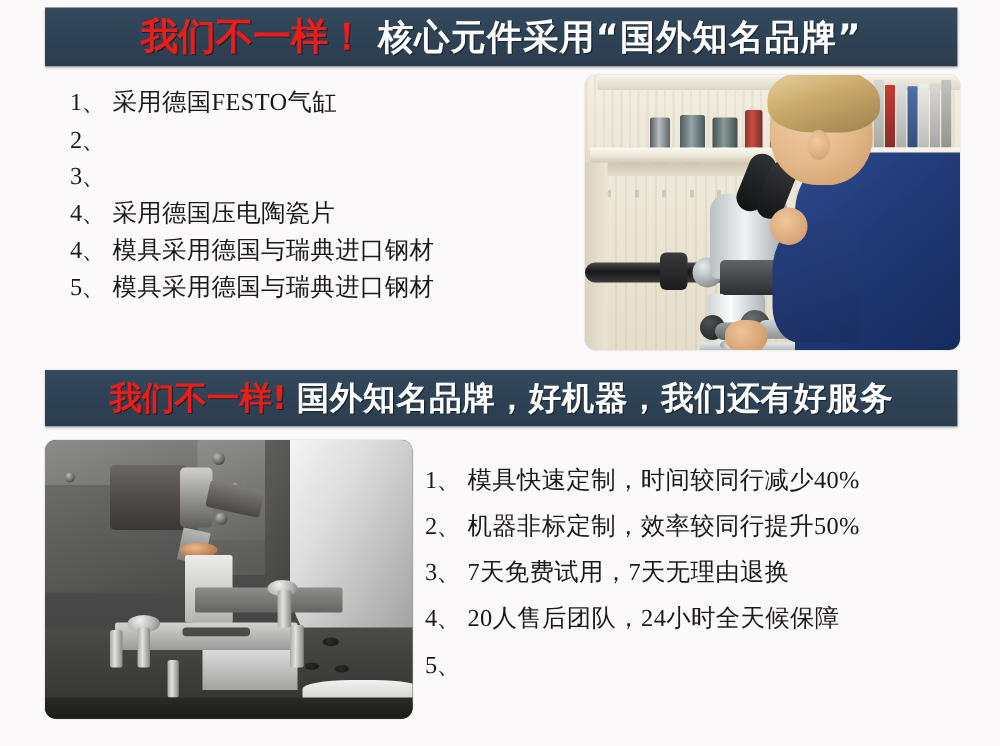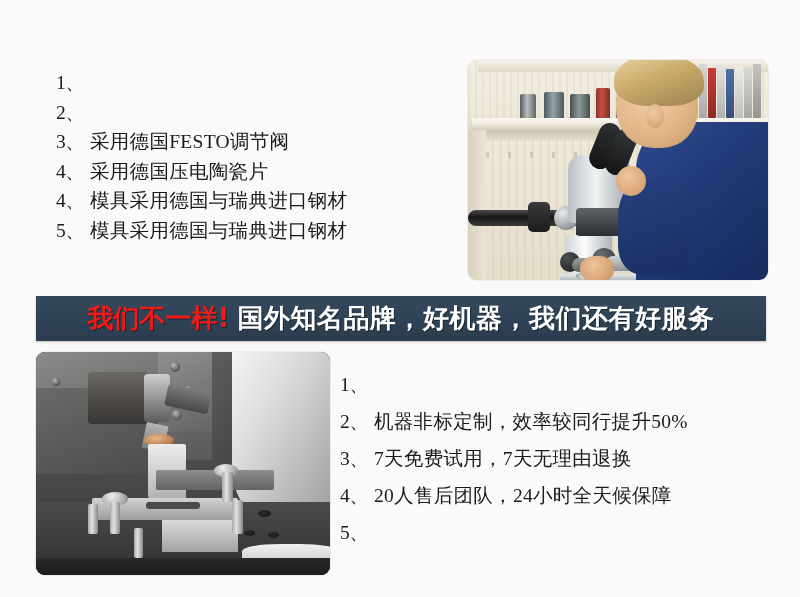--- a/index.html
+++ b/index.html
@@ -342,31 +342,35 @@
     left: 206px; top: 192px; width: 96px; height: 18px;
     background: linear-gradient(180deg,#f1f1f1,#cfcfce);
     border-radius: 40% 40% 0 0;
   }
 </style>
 </head>
 <body>
 
 <div class="page">
 
+  <div class="banner banner-1">
+    <span class="banner-red">我们不一样！</span>
+    <span class="banner-white">核心元件采用“国外知名品牌”</span>
+  </div>
 
   <div class="list list-top">
     <div class="list-item">
       <span class="li-num">1、</span>
+      <span class="li-text">采用德国FESTO气缸</span>
     </div>
     <div class="list-item">
       <span class="li-num">2、</span>
     </div>
     <div class="list-item">
       <span class="li-num">3、</span>
-      <span class="li-text">采用德国FESTO调节阀</span>
     </div>
     <div class="list-item">
       <span class="li-num">4、</span>
       <span class="li-text">采用德国压电陶瓷片</span>
     </div>
     <div class="list-item">
       <span class="li-num">4、</span>
       <span class="li-text">模具采用德国与瑞典进口钢材</span>
     </div>
     <div class="list-item">
@@ -488,20 +492,21 @@
     <div class="b-hole" style="left:222px;top:158px;width:13px;height:7px;"></div>
     <div class="b-hole" style="left:208px;top:178px;width:11px;height:6px;"></div>
     <div class="b-hole" style="left:232px;top:180px;width:11px;height:6px;"></div>
     <div class="ph b-white-bottom"></div>
     <div class="ph b-bottom-strip"></div>
   </div>
 
   <div class="list list-bottom">
     <div class="list-item">
       <span class="li-num">1、</span>
+      <span class="li-text">模具快速定制，时间较同行减少40%</span>
     </div>
     <div class="list-item">
       <span class="li-num">2、</span>
       <span class="li-text">机器非标定制，效率较同行提升50%</span>
     </div>
     <div class="list-item">
       <span class="li-num">3、</span>
       <span class="li-text">7天免费试用，7天无理由退换</span>
     </div>
     <div class="list-item">

